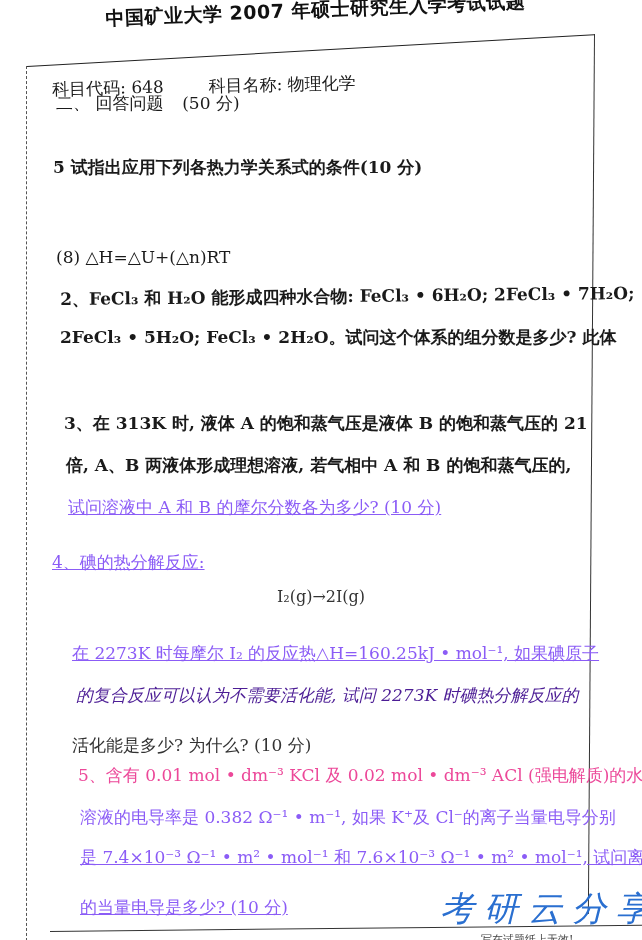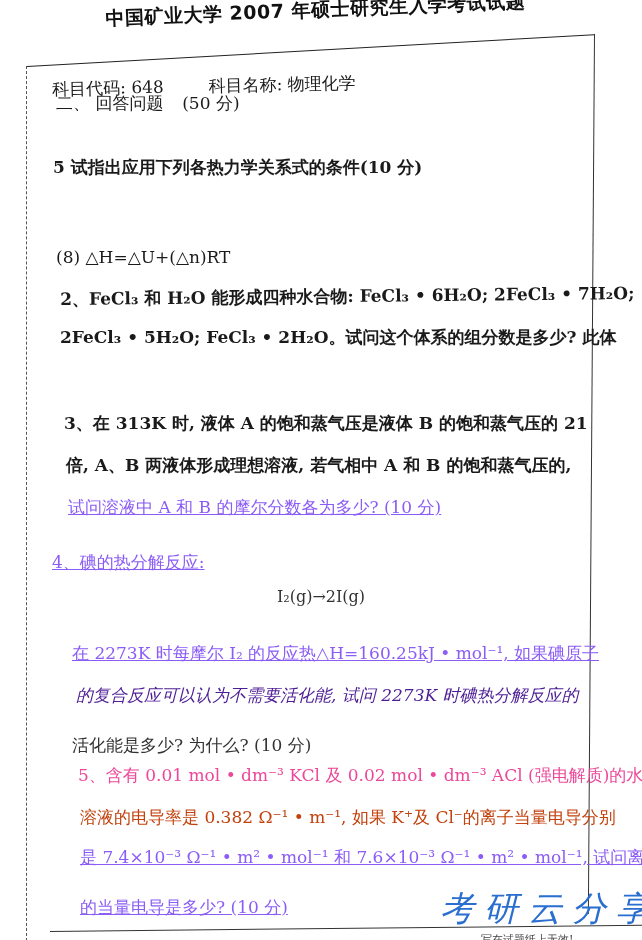--- a/index.html
+++ b/index.html
@@ -90,20 +90,20 @@
   <div class="line b" style="top:454px; left:66px;">倍, A、B 两液体形成理想溶液, 若气相中 A 和 B 的饱和蒸气压的,</div>
   <div class="line faint" style="top:496px; left:68px;">试问溶液中 A 和 B 的摩尔分数各为多少? (10 分)</div>
 
   <div class="line faint" style="top:551px; left:52px;">4、碘的热分解反应:</div>
   <div class="center-eq">I₂(g)→2I(g)</div>
   <div class="line faint" style="top:642px; left:72px;">在 2273K 时每摩尔 I₂ 的反应热△H=160.25kJ • mol⁻¹, 如果碘原子</div>
   <div class="line" style="top:684px; left:76px; color:#4c1d95;font-style:italic;">的复合反应可以认为不需要活化能, 试问 2273K 时碘热分解反应的</div>
   <div class="line" style="top:722px; left:72px; color:#333;margin-top:12px;">活化能是多少? 为什么? (10 分)</div>
 
   <div class="line" style="top:764px; left:78px; color:#ec4899;">5、含有 0.01 mol • dm⁻³ KCl 及 0.02 mol • dm⁻³ ACl (强电解质)的水</div>
-  <div class="line" style="top:806px; left:80px; color:#c2410c;">溶液的电导率是 0.382 Ω⁻¹ • m⁻¹, 如果 K⁺及 Cl⁻的离子当量电导分别</div>
+  <div class="line" style="top:806px; left:80px; color:#8b5cf6;">溶液的电导率是 0.382 Ω⁻¹ • m⁻¹, 如果 K⁺及 Cl⁻的离子当量电导分别</div>
   <div class="line faint" style="top:846px; left:80px;">是 7.4×10⁻³ Ω⁻¹ • m² • mol⁻¹ 和 7.6×10⁻³ Ω⁻¹ • m² • mol⁻¹, 试问离子 A</div>
   <div class="line faint" style="top:896px; left:80px;">的当量电导是多少? (10 分)</div>
 
   <div class="watermark">考研云分享</div>
 
   <div class="cutoff">…写在试题纸上无效!</div>
 </div>
 
 </body></html>

